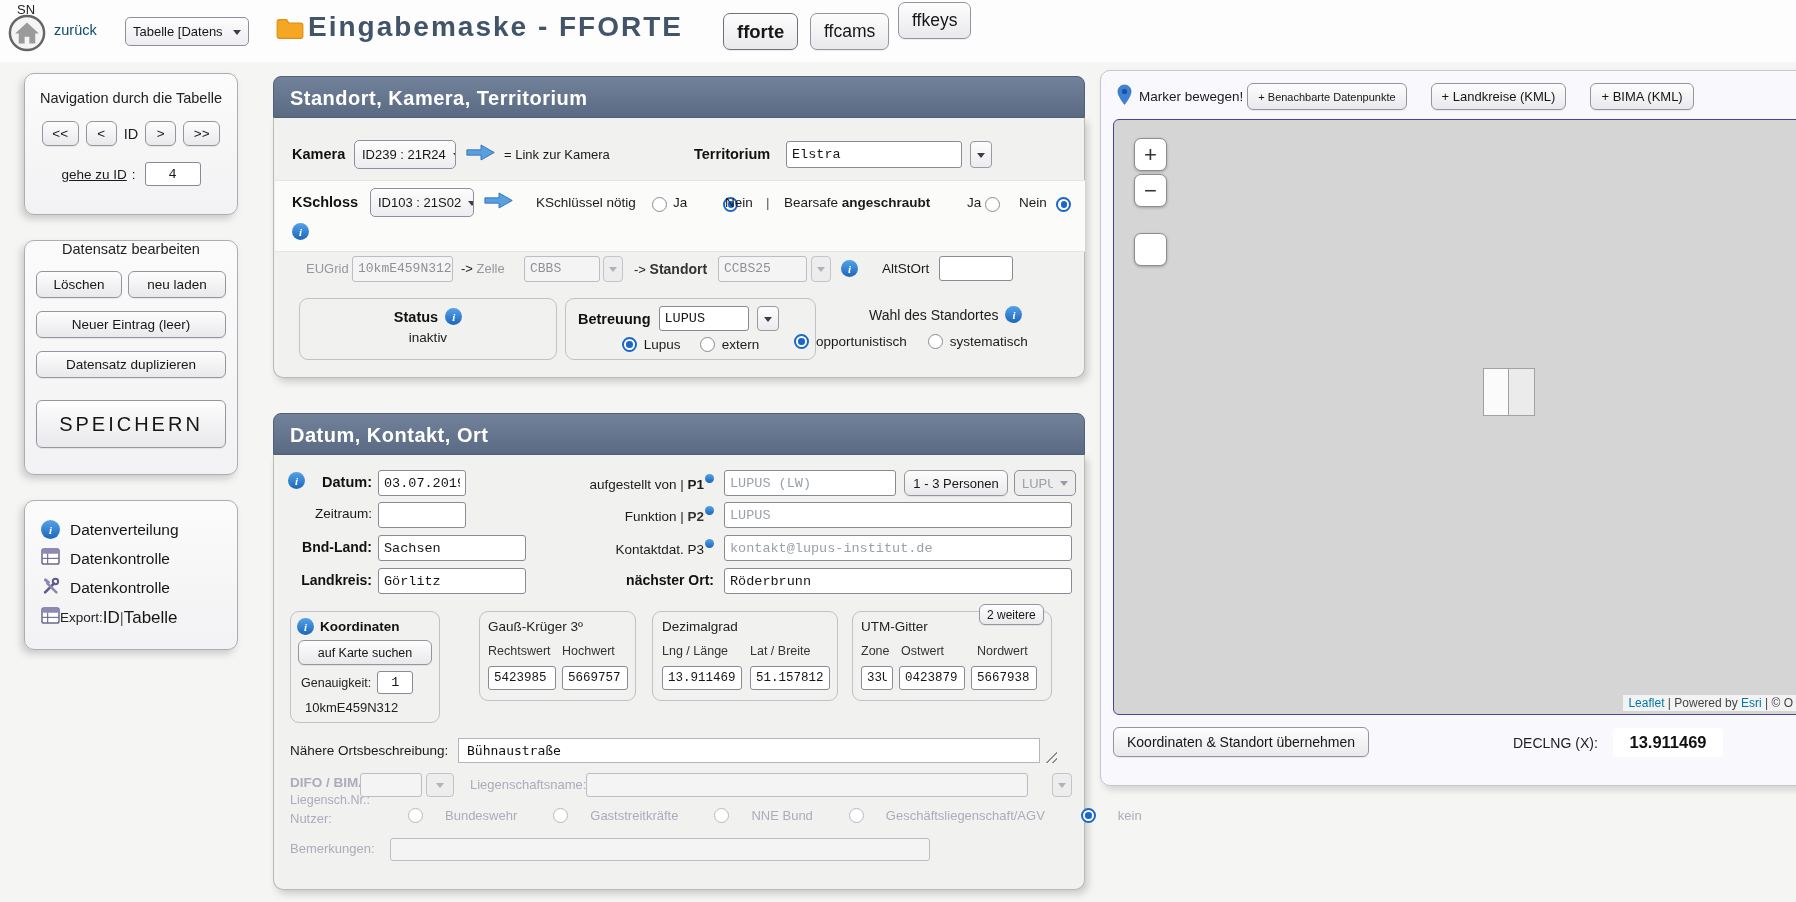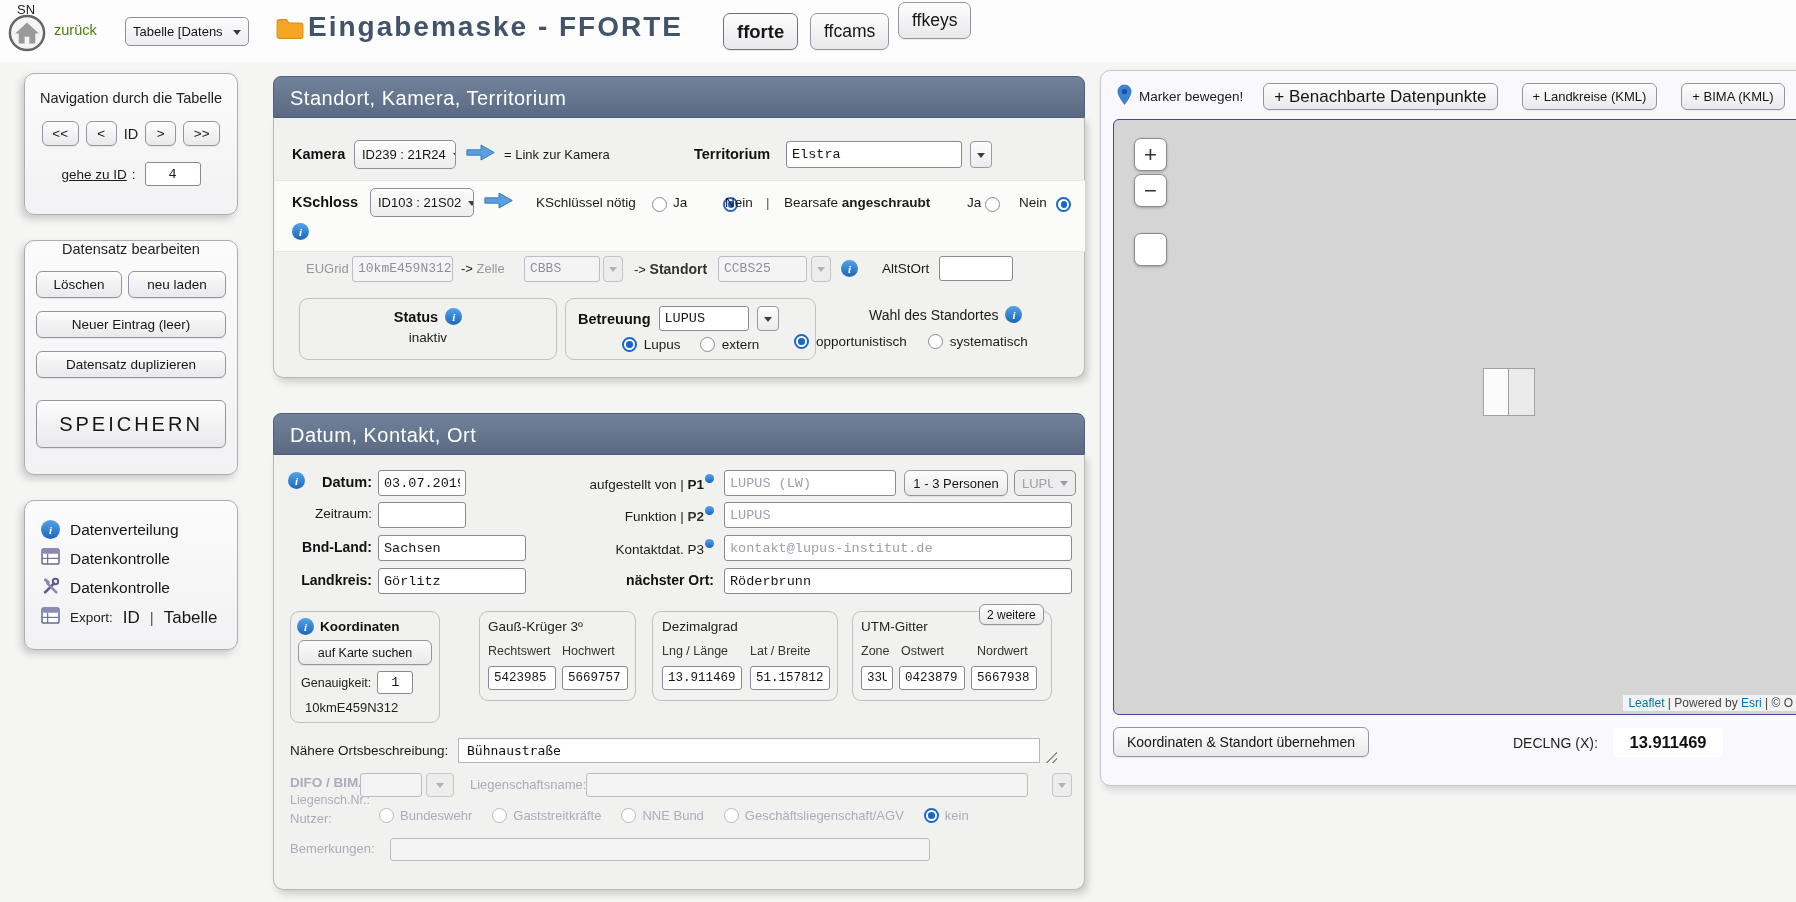--- a/index.html
+++ b/index.html
@@ -2,21 +2,21 @@
 <html><head>
 <meta charset="utf-8">
 <style>
 *{margin:0;padding:0;box-sizing:border-box}
 body{font-family:"Liberation Sans",sans-serif;background:#fff}
 .stage{position:relative;width:1796px;height:902px;overflow:hidden;background:#f5f5f3}
 .a{position:absolute}
 .topbar{position:absolute;left:0;top:0;width:100%;height:62px;background:#fdfdfd}
 .sn{font-size:13px;color:#222}
 .homecircle{width:38px;height:38px}
-.backlink{font-size:14.5px;color:#4d7c0f;cursor:pointer}
+.backlink{font-size:14.5px;color:#0c4a6e;cursor:pointer}
 .apptitle{font-size:28px;font-weight:700;letter-spacing:2px;color:#42546a;white-space:nowrap}
 
 .btn{display:inline-flex;align-items:center;justify-content:center;background:linear-gradient(#fdfdfd,#e9e9ec);
  border:1px solid #9595a0;border-radius:6px;font-family:"Liberation Sans",sans-serif;font-size:13.5px;color:#161616;
  padding:0 10px;height:27px;box-shadow:0 1px 1px rgba(0,0,0,.07);cursor:pointer;white-space:nowrap}
 .tabbtn{height:37px;font-size:17.5px;border-radius:7px;padding:0 13px}
 .tabbtn.active{font-weight:700;font-size:18.5px;border-color:#70707c}
 
 .sel{display:inline-flex;align-items:center;justify-content:space-between;background:linear-gradient(#fdfdfd,#ededf1);
  border:1px solid #8f8f9b;border-radius:5px;height:29px;padding:0 7px;font-size:13px;color:#161616;cursor:pointer;white-space:nowrap;overflow:hidden}
@@ -42,21 +42,21 @@
  background:linear-gradient(#54a3e8,#1c66bb);color:#fff;font:italic bold 11px "Liberation Serif",serif;flex:none;cursor:pointer}
 .supinfo{display:inline-block;width:9px;height:9px;border-radius:50%;background:linear-gradient(#54a3e8,#1c66bb);
  vertical-align:super;margin-left:1px;cursor:pointer}
 
 .lbox{position:absolute;left:24px;width:214px;background:linear-gradient(#fbfbfb,#f2f2f4);
  border:1px solid #adadb5;border-radius:10px;box-shadow:-3px 4px 7px rgba(60,60,60,.22)}
 .boxtitle{text-align:center;font-size:14.5px;color:#222}
 
 .sechdr{position:absolute;left:0;top:0;width:100%;height:42px;line-height:42px;padding-left:16px;
  background:linear-gradient(#71829a,#596a82);border:1px solid #51617a;border-radius:8px 8px 0 0;
- color:#fff;font-size:20px;font-weight:400;letter-spacing:.5px}
+ color:#fff;font-size:20px;font-weight:700;letter-spacing:.5px}
 .secpanel{position:absolute;left:0;width:100%;background:#f1f1ef;border:1px solid #b9b9b6;border-top:none;
  border-radius:0 0 10px 10px;box-shadow:3px 4px 7px rgba(60,60,60,.22)}
 .sbox{position:absolute;border:1px solid #c2c2c6;border-radius:9px}
 .lbl{font-size:13.5px;color:#1b1b1b;white-space:nowrap}
 .blbl{font-size:14.5px;font-weight:700;color:#111;white-space:nowrap}
 .glbl{color:#96969e;white-space:nowrap}
 .plbl{position:absolute;text-align:right;white-space:nowrap}
 .rlab{font-size:13.5px;color:#1b1b1b;white-space:nowrap}
 
 .mappanel{position:absolute;background:#f8f8fd;border:1px solid #c6c6ce;border-radius:10px;box-shadow:3px 4px 7px rgba(60,60,60,.18)}
@@ -145,21 +145,21 @@
     </div>
     <div style="display:flex;align-items:center;gap:10px;height:29px;cursor:pointer">
       <span><svg width="19" height="18" viewBox="0 0 20 20">
             <path d="M4 17 14 7" stroke="#5c5c8a" stroke-width="2.8" stroke-linecap="round"></path>
             <circle cx="15.5" cy="5" r="3" fill="none" stroke="#5c5c8a" stroke-width="2.2"></circle>
             <path d="M16.5 17 6.5 7" stroke="#8a8ab0" stroke-width="2.8" stroke-linecap="round"></path>
             <path d="M4.5 3.2 7.5 6" stroke="#8a8ab0" stroke-width="3.6" stroke-linecap="round"></path>
           </svg></span>
       <span style="font-size:15.5px;color:#151515">Datenkontrolle</span>
     </div>
-    <div style="display:flex;align-items:center;gap:10px;height:31px">
+    <div style="display:flex;align-items:center;height:31px">
       <span><svg width="19" height="17" viewBox="0 0 20 18">
             <rect x="1" y="1" width="18" height="16" rx="2" fill="#ffffff" stroke="#6a6a94" stroke-width="1.6"></rect>
             <rect x="1" y="1" width="18" height="5" rx="2" fill="#8a8ab2"></rect>
             <line x1="7" y1="6" x2="7" y2="17" stroke="#6a6a94" stroke-width="1.2"></line>
             <line x1="1" y1="11" x2="19" y2="11" stroke="#6a6a94" stroke-width="1.2"></line>
           </svg></span>
       <span style="font-size:13.5px;color:#222">Export:</span>
       <a style="font-size:17px;color:#151515;cursor:pointer">ID</a>
       <span style="font-size:15px;color:#555">|</span>
       <a style="font-size:17px;color:#151515;cursor:pointer">Tabelle</a>
@@ -350,21 +350,21 @@
       <span class="a msel dis" style="left:152px;top:318px;width:28px;height:24px">
           <span class="car"></span>
         </span>
       <span class="a difotxt" style="left:196px;top:322px;font-size:13px">Liegenschaftsname:</span>
       <input class="a inp dis" style="left: 312px; top: 318px; width: 442px; height: 24px;" disabled="">
       <span class="a msel dis" style="left:778px;top:318px;width:20px;height:24px">
           <span class="car"></span>
         </span>
 
       <span class="a difotxt" style="left:16px;top:356px;font-size:13px">Nutzer:</span>
-      <div class="a" style="left:105px;top:353px;display:flex;align-items:flex-start;gap:6px">
+      <div class="a" style="left:134px;top:353px;display:flex;align-items:flex-start;gap:22px">
         <span class="radio disrad"></span>
         <span class="difotxt" style="font-size:13px">Bundeswehr</span>
         <span class="radio disrad" style="margin-left:14px"></span>
         <span class="difotxt" style="font-size:13px">Gaststreitkräfte</span>
         <span class="radio disrad" style="margin-left:14px"></span>
         <span class="difotxt" style="font-size:13px">NNE Bund</span>
         <span class="radio disrad" style="margin-left:14px"></span>
         <span class="difotxt" style="font-size:13px">Geschäftsliegenschaft/AGV</span>
         <span class="radio checked" style="margin-left:14px"></span>
         <span class="difotxt" style="font-size:13px">kein</span>
@@ -377,21 +377,21 @@
 
   <div class="mappanel" style="left:1100px;top:70px;width:714px;height:716px">
     <div style="display:flex;align-items:center;margin:12px 0 0 16px;gap:0">
       <span>
         <svg width="15" height="22" viewBox="0 0 24 34">
             <path d="M12 1C6 1 1.5 5.6 1.5 11.5 1.5 19 12 32 12 32s10.5-13 10.5-20.5C22.5 5.6 18 1 12 1z" fill="#3b82d6" stroke="#2a5ea8"></path>
             <circle cx="12" cy="11.5" r="4.2" fill="#1d4f9c"></circle>
           </svg>
       </span>
       <span style="font-size:13.5px;color:#1b1b1b;margin-left:7px">Marker bewegen!</span>
-      <button class="btn" style="margin-left:20px;font-size:17px">+ Benachbarte Datenpunkte</button>
+      <button class="btn" style="margin-left:4px;font-size:11px">+ Benachbarte Datenpunkte</button>
       <button class="btn" style="margin-left:24px;font-size:13px">+ Landkreise (KML)</button>
       <button class="btn" style="margin-left:24px;font-size:13px">+ BIMA (KML)</button>
     </div>
 
     <div class="maparea" style="left:12px;top:48px;width:690px;height:596px">
       <div class="a" style="left:20px;top:18px">
         <div class="zoombtn">+</div>
         <div class="zoombtn" style="margin-top:3px">−</div>
         <div class="zoombtn" style="margin-top:26px"></div>
       </div>

